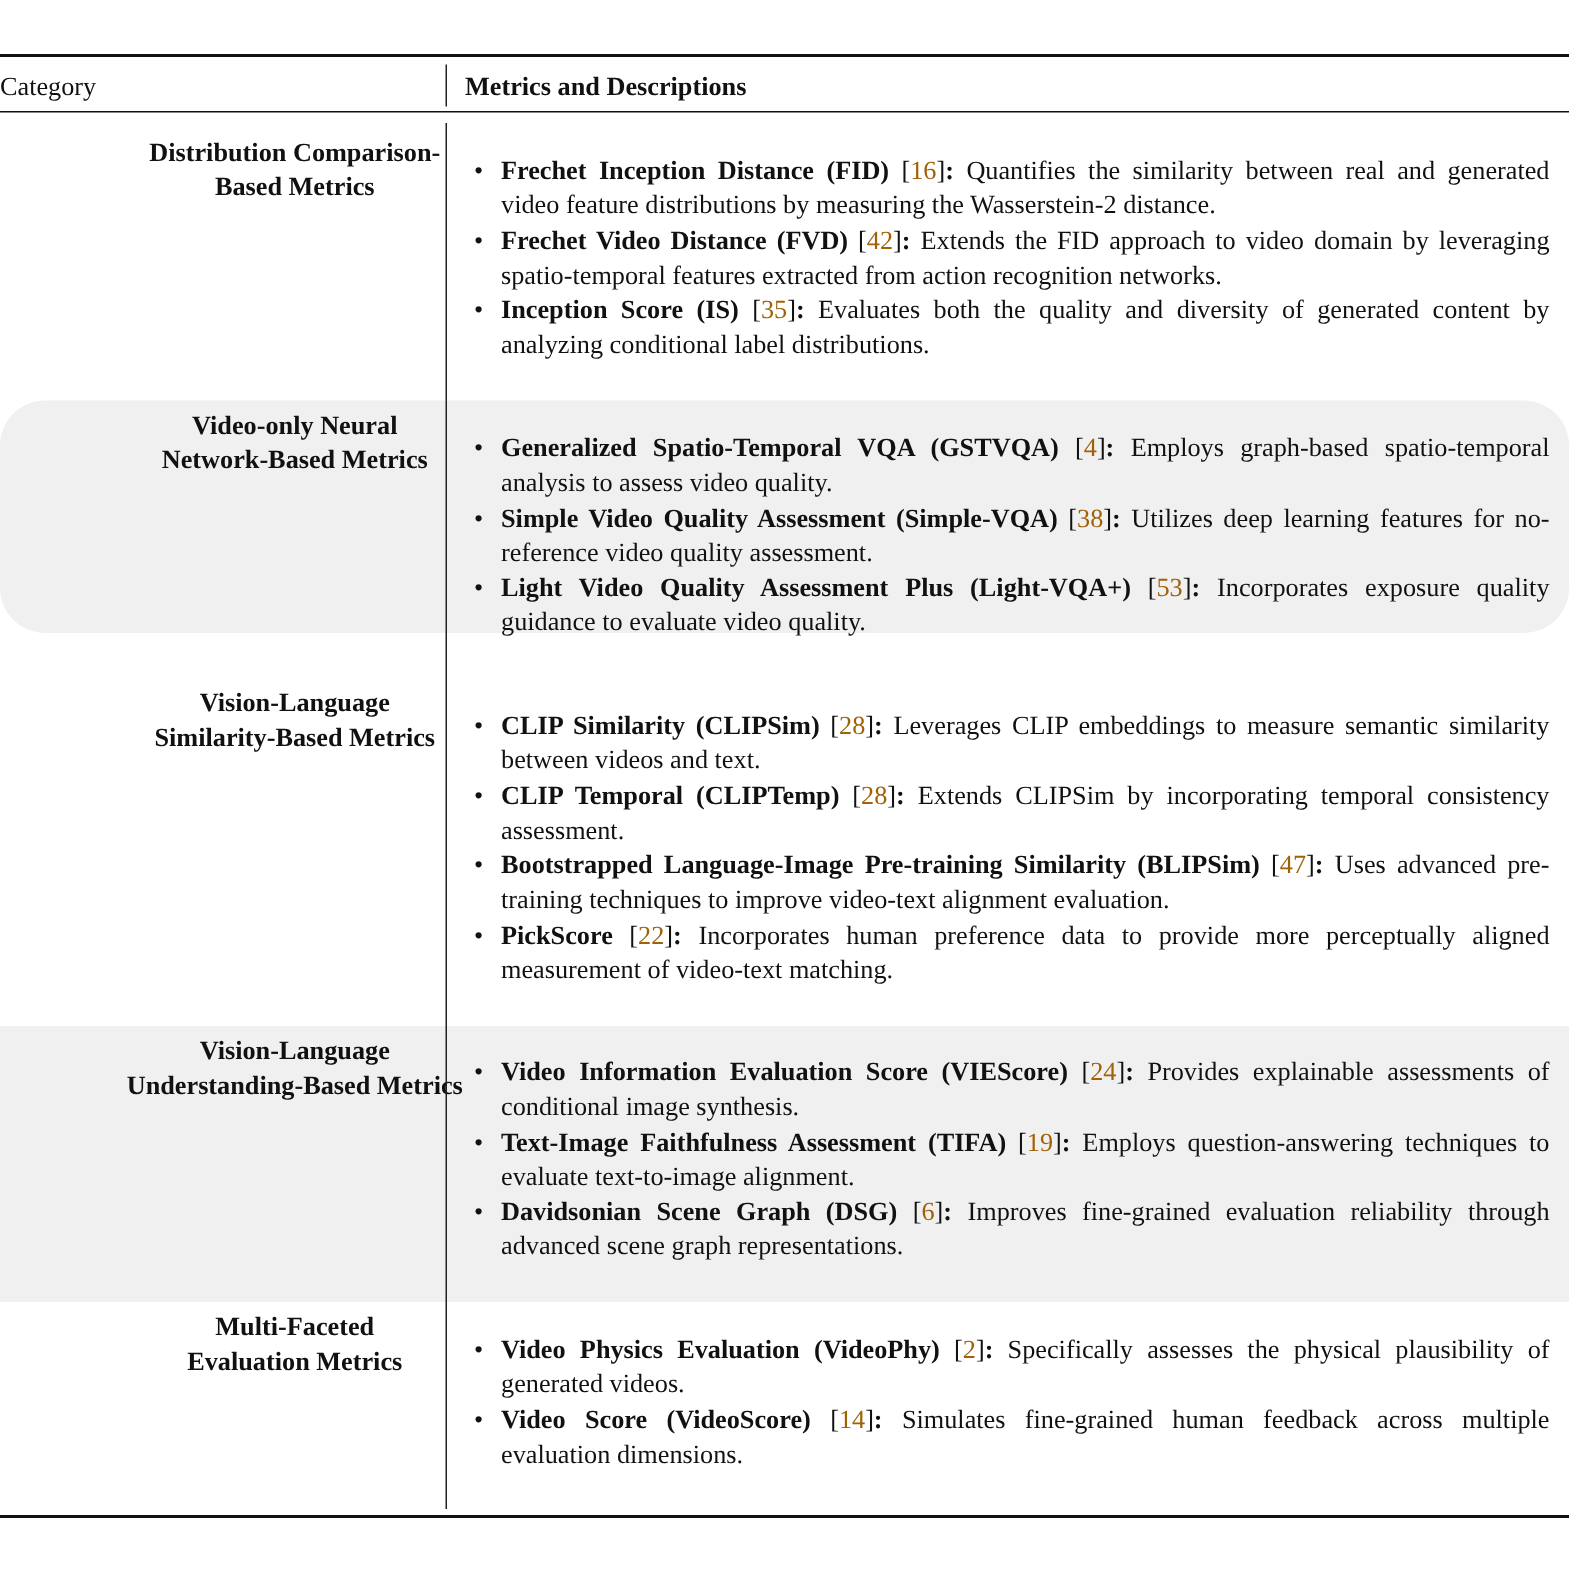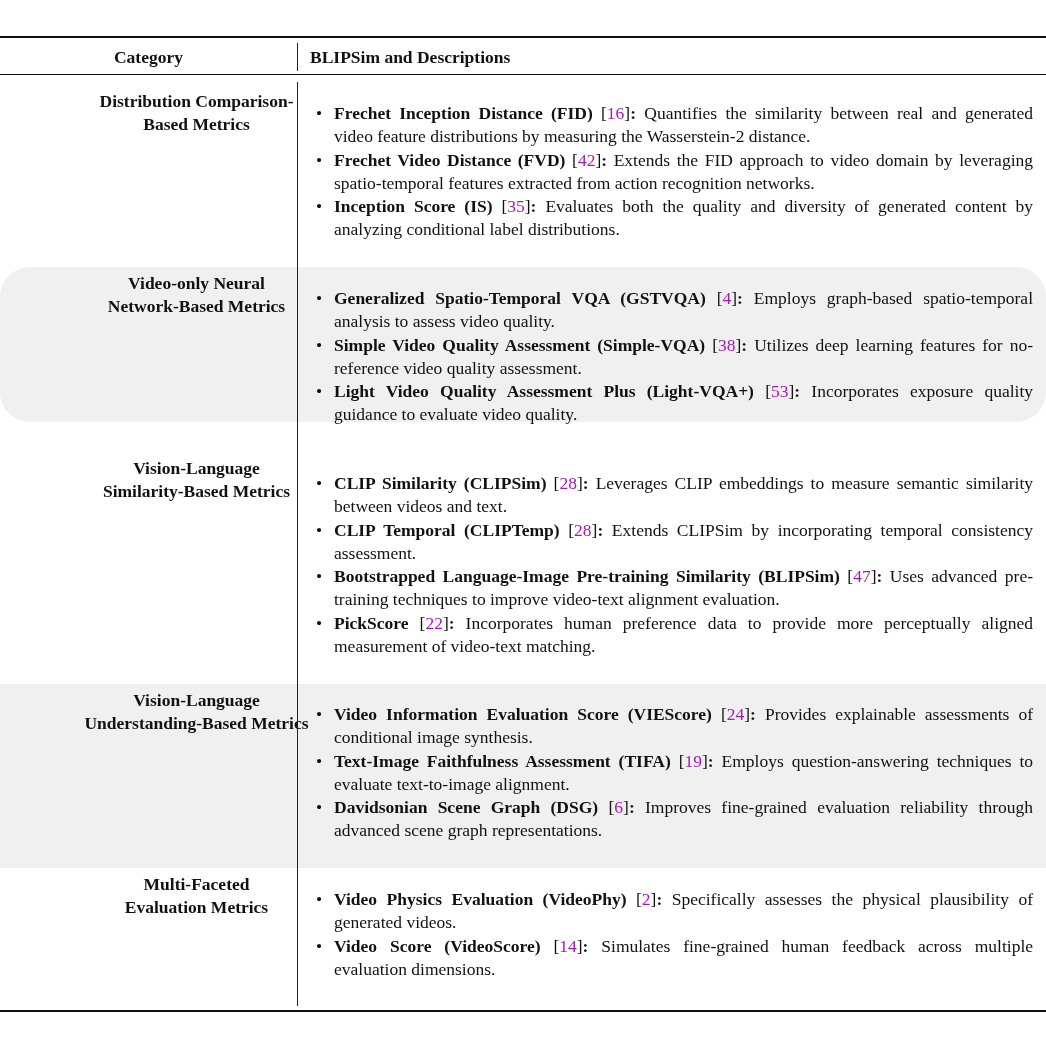--- a/index.html
+++ b/index.html
@@ -3,40 +3,40 @@
 <meta charset="utf-8">
 <style>
   html, body { margin: 0; padding: 0; background: #ffffff; }
   body { width: 1046px; height: 1050px; position: relative; font-family: "Liberation Serif", "DejaVu Serif", serif; color: #111; overflow: hidden; }
   .rule { position: absolute; left: 0; width: 1046px; background: #111; }
   .rule-top { top: 36px; height: 2px; }
   .rule-mid { top: 74px; height: 1px; }
   .rule-bot { top: 1010px; height: 2px; }
   .vline { position: absolute; left: 297px; width: 1px; background: #222; }
   .header { position: absolute; top: 38px; left: 0; width: 1046px; height: 36px; }
-  .hdr-cat { position: absolute; left: 0; width: 297px; top: 9px; text-align: center; font-weight: bold; font-size: 17.5px; }
+  .hdr-cat { position: absolute; left: 0; width: 297px; top: 9px; font-weight: normal; font-size: 17.5px; }
   .hdr-met { position: absolute; left: 310px; top: 9px; font-weight: bold; font-size: 17.5px; }
   .row { position: absolute; left: 0; width: 1046px; }
   .row.shaded { background: #f0f0f0; }
   .cat { position: absolute; left: 0; width: 297px; top: 8px; text-align: center; font-weight: bold; font-size: 17.5px; line-height: 23px; padding-left: 48px; }
   .items { position: absolute; left: 316px; width: 717px; list-style: none; margin: 0; padding: 0; font-size: 17.5px; line-height: 23.3px; }
   .items li { position: relative; padding-left: 18px; text-align: justify; }
   .items li::before { content: "•"; position: absolute; left: 0; top: 0; }
   .items .name { font-weight: bold; margin-top: 20px; }
-  .items .cite { color: #a21caf; }
+  .items .cite { color: #a16207; }
   .items .br { font-weight: normal; }
   .items .colon { font-weight: bold; }
 </style>
 </head>
 <body>
 
 <div class="rule rule-top"></div>
 <div class="header">
   <div class="hdr-cat">Category</div>
-  <div class="hdr-met">BLIPSim and Descriptions</div>
+  <div class="hdr-met">Metrics and Descriptions</div>
 </div>
 <div class="vline" style="top:43px;height:28px;"></div>
 <div class="rule rule-mid"></div>
 
 <div class="row" style="top:82px;height:185px;">
   <div class="cat">
     <div>Distribution Comparison-</div>
     <div>Based Metrics</div>
   </div>
   <ul class="items" style="top:20px;">

